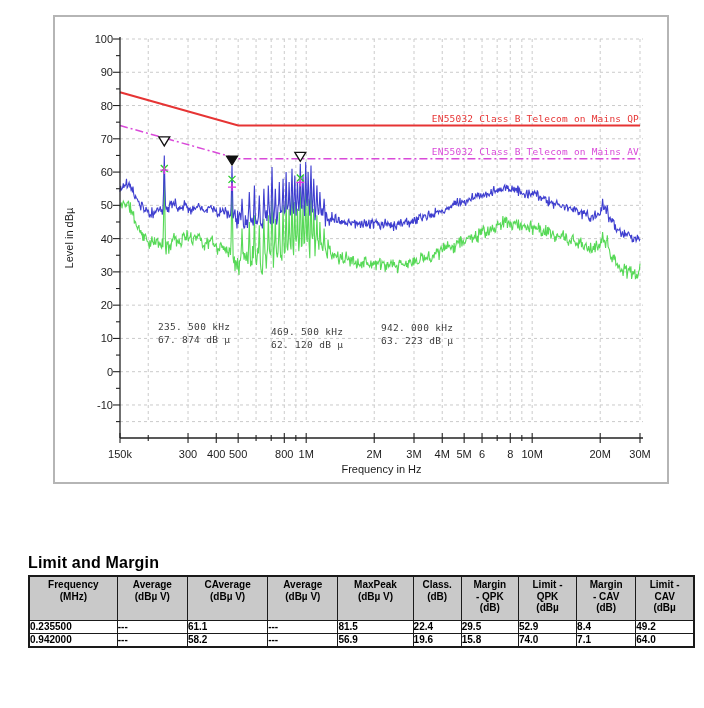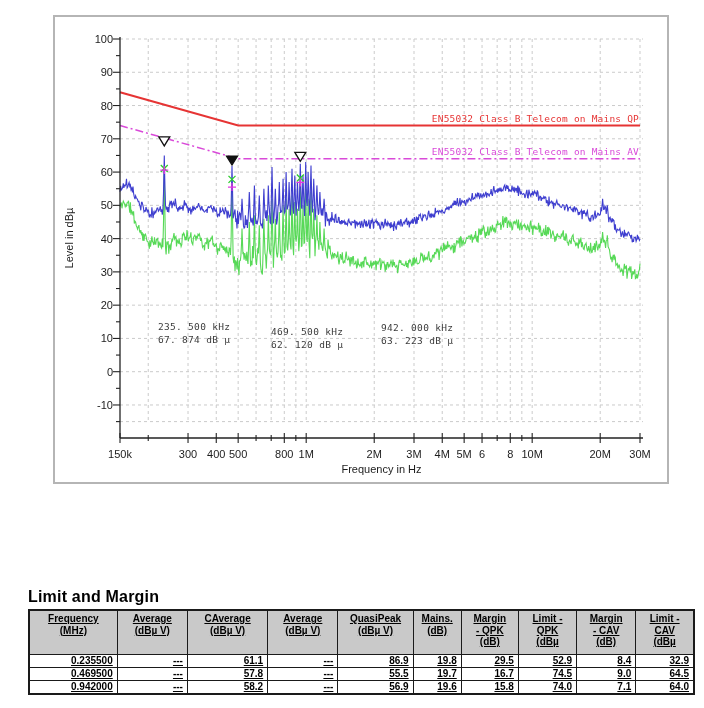--- a/index.html
+++ b/index.html
@@ -1,31 +1,31 @@
 <!DOCTYPE html>
 <html><head>
 <meta charset="utf-8">
 <style>
   html,body{margin:0;padding:0;background:#ffffff;}
   #page{position:relative;width:704px;height:708px;background:#fff;overflow:hidden;
         font-family:"Liberation Sans",sans-serif;}
   #chart-panel{position:absolute;left:53px;top:15px;width:612px;height:465px;
         background:#fff;border:2px solid #b5b5b5;}
   #chart-svg{position:absolute;left:0;top:0;}
-  #table-block{position:absolute;left:28px;top:588px;width:670px;}
+  #table-block{position:absolute;left:28px;top:554px;width:670px;}
   #table-heading{font-size:16px;font-weight:bold;color:#000;margin:0 0 3px 0;
         font-family:"Liberation Sans",sans-serif;letter-spacing:.2px;}
   table.lm{border-collapse:collapse;table-layout:fixed;width:667px;
         font-family:"Liberation Sans",sans-serif;}
   table.lm th{background:#c9c9c9;border:1px solid #1a1a1a;font-size:10px;font-weight:bold;
         text-align:center;vertical-align:top;padding:2px 1px 1px 1px;line-height:11.5px;
         white-space:pre-line;height:40px;color:#000;}
-  table.lm td{border:1px solid #1a1a1a;font-size:10px;font-weight:bold;text-align:right;
+  table.lm td{border:1px solid #1a1a1a;font-size:10px;font-weight:bold;text-align:left;
         padding:0 4px 0 0;height:12px;line-height:12px;color:#000;background:#fff;}
-  table.lm{border:2px solid #1a1a1a;text-decoration:underline;}
+  table.lm{border:2px solid #1a1a1a;}
 </style>
 </head>
 <body>
 
 <div id="page">
   <div id="chart-panel"></div>
   <svg id="chart-svg" width="704" height="530" viewBox="0 0 704 530">
       <line x1="120" y1="421.605" x2="643" y2="421.605" stroke="#cbcbcb" stroke-width="1" stroke-dasharray="3 3"></line>
       <line x1="120" y1="404.96999999999997" x2="643" y2="404.96999999999997" stroke="#cbcbcb" stroke-width="1" stroke-dasharray="3 3"></line>
       <line x1="120" y1="371.7" x2="643" y2="371.7" stroke="#cbcbcb" stroke-width="1" stroke-dasharray="3 3"></line>
@@ -175,23 +175,23 @@
         <thead>
           <tr>
             <th>Frequency
 (MHz)</th>
             <th>Average
 (dBµ V)</th>
             <th>CAverage
 (dBµ V)</th>
             <th>Average
 (dBµ V)</th>
-            <th>QuasiPeak
-(dBµ V)</th>
-            <th>Mains.
+            <th>MaxPeak
+(dBµ V)</th>
+            <th>Class.
 (dB)</th>
             <th>Margin
 - QPK
 (dB)</th>
             <th>Limit -
 QPK
 (dBµ</th>
             <th>Margin
 - CAV
 (dB)</th>
@@ -199,38 +199,26 @@
 CAV
 (dBµ</th>
           </tr>
         </thead>
         <tbody>
           <tr>
             <td>0.235500</td>
             <td>---</td>
             <td>61.1</td>
             <td>---</td>
-            <td>86.9</td>
-            <td>19.8</td>
+            <td>81.5</td>
+            <td>22.4</td>
             <td>29.5</td>
             <td>52.9</td>
             <td>8.4</td>
-            <td>32.9</td>
-          </tr>
-          <tr>
-            <td>0.469500</td>
-            <td>---</td>
-            <td>57.8</td>
-            <td>---</td>
-            <td>55.5</td>
-            <td>19.7</td>
-            <td>16.7</td>
-            <td>74.5</td>
-            <td>9.0</td>
-            <td>64.5</td>
+            <td>49.2</td>
           </tr>
           <tr>
             <td>0.942000</td>
             <td>---</td>
             <td>58.2</td>
             <td>---</td>
             <td>56.9</td>
             <td>19.6</td>
             <td>15.8</td>
             <td>74.0</td>

